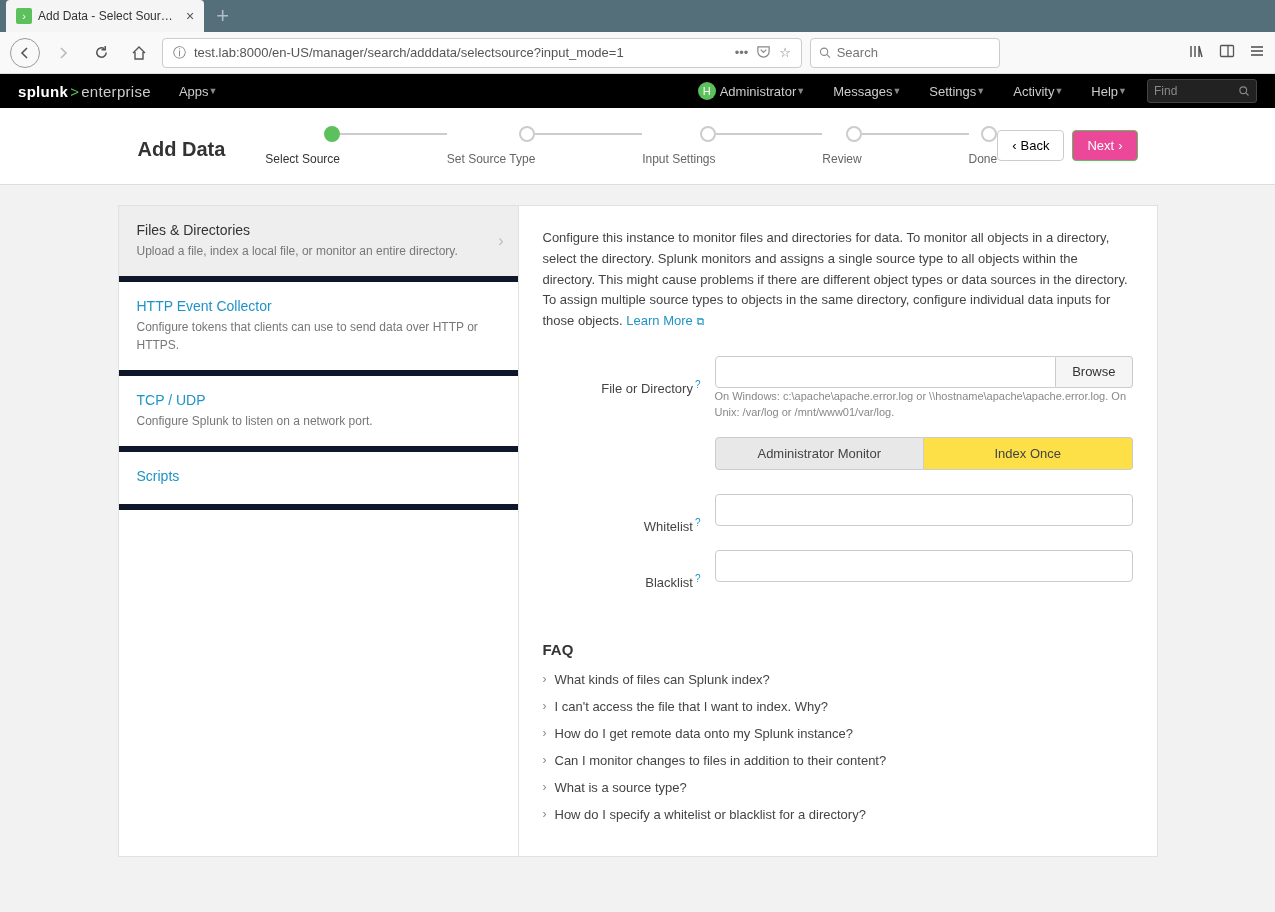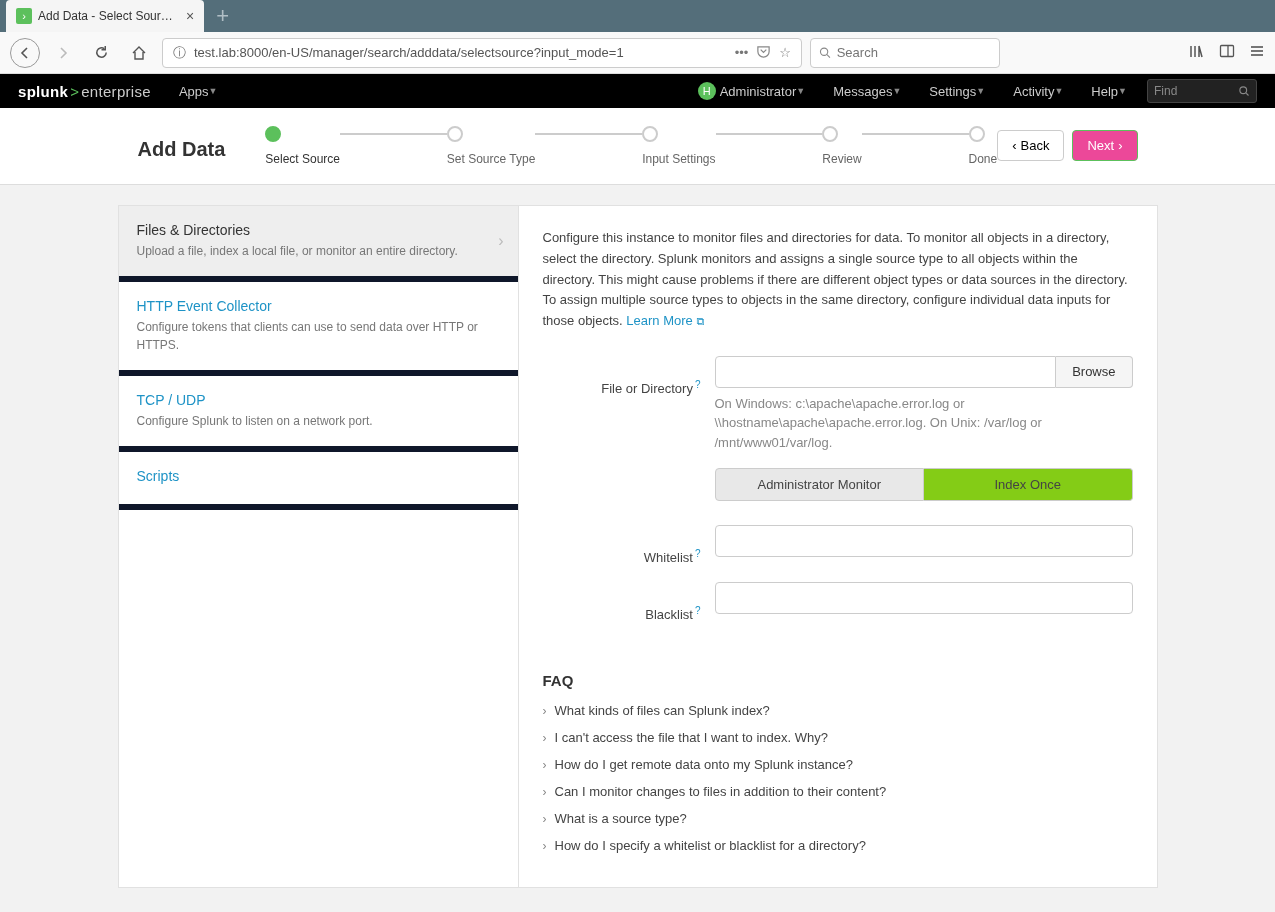--- a/index.html
+++ b/index.html
@@ -35,21 +35,21 @@
   .splunk-header .spacer { flex: 1; }
   .splunk-header .menu .caret { font-size: 9px; color: #888; }
   .user-badge { width: 18px; height: 18px; background: #5cc05c; border-radius: 50%; color: #fff; display: flex; align-items: center; justify-content: center; font-size: 11px; margin-right: 4px; }
   .find-box { background: #222; border: 1px solid #444; border-radius: 3px; width: 110px; height: 24px; display: flex; align-items: center; justify-content: space-between; padding: 0 6px; color: #888; font-size: 12px; margin-left: 20px; }
   
   
   .wizard-header { background: #fff; border-bottom: 1px solid #ddd; padding: 18px 0; }
   .wizard-inner { max-width: 1040px; margin: 0 auto; display: flex; align-items: flex-start; padding: 0 20px; }
   .wizard-title { font-size: 20px; font-weight: 600; color: #333; margin-right: 40px; margin-top: 12px; }
   .steps { display: flex; align-items: flex-start; flex: 1; position: relative; }
-  .step { display: flex; flex-direction: column; align-items: flex-start; position: relative; }
+  .step { display: flex; flex-direction: column; align-items: flex-end; position: relative; }
   .step-dot { width: 16px; height: 16px; border-radius: 50%; background: #fff; border: 2px solid #ccc; z-index: 2; }
   .step-dot.active { background: #5cc05c; border-color: #5cc05c; }
   .step-label { font-size: 12px; color: #666; margin-top: 10px; white-space: nowrap; }
   .step-label.active { color: #333; font-weight: 500; }
   .step-line { height: 2px; background: #ccc; flex: 1; margin-top: 7px; min-width: 60px; }
   .wizard-buttons { display: flex; gap: 8px; margin-top: 4px; }
   .btn { border-radius: 4px; padding: 7px 14px; font-size: 13px; cursor: pointer; border: 1px solid #ccc; background: #fff; display: flex; align-items: center; gap: 4px; }
   .btn.next { background: #ec4899; border-color: #5cc05c; color: #fff; }
   
   
@@ -67,24 +67,24 @@
   .learn-more { color: #1e93c6; text-decoration: none; }
   .ext-icon { font-size: 11px; }
   
   .form-row { display: flex; margin-bottom: 16px; align-items: flex-start; }
   .form-label { width: 172px; text-align: right; padding-right: 14px; font-size: 13px; color: #444; padding-top: 7px; position: relative; margin-top: 16px; }
   .help-q { color: #1e93c6; font-size: 10px; vertical-align: super; margin-left: 2px; cursor: pointer; }
   .form-control { flex: 1; }
   .input-group { display: flex; }
   .input-group input { flex: 1; border: 1px solid #ccc; border-radius: 4px 0 0 4px; height: 32px; padding: 0 10px; font-size: 13px; outline: none; }
   .input-group .browse-btn { border: 1px solid #ccc; border-left: none; background: #f5f5f5; border-radius: 0 4px 4px 0; padding: 0 16px; height: 32px; font-size: 13px; cursor: pointer; color: #333; }
-  .hint { font-size: 13px; color: #888; margin-top: 6px; line-height: 1.5; }
+  .hint { font-size: 11px; color: #888; margin-top: 0; line-height: 1.5; }
   
   .toggle-group { display: flex; width: 100%; }
-  .toggle-btn { flex: 1; border: 1px solid #ccc; text-align: center; padding: 8px 0; font-size: 13px; cursor: pointer; background: #84cc16; color: #444; }
+  .toggle-btn { flex: 1; border: 1px solid #ccc; text-align: center; padding: 8px 0; font-size: 13px; cursor: pointer; background: #fde047; color: #444; }
   .toggle-btn:first-child { border-radius: 4px 0 0 4px; }
   .toggle-btn:last-child { border-radius: 0 4px 4px 0; border-left: none; }
   .toggle-btn.active { background: #e8e8e8; }
   
   .simple-input { width: 100%; border: 1px solid #ccc; border-radius: 4px; height: 32px; padding: 0 10px; font-size: 13px; outline: none; }
   
   .faq-section { margin-top: 50px; }
   .faq-title { font-size: 15px; font-weight: 700; margin-bottom: 14px; color: #333; }
   .faq-item { display: flex; align-items: center; font-size: 13px; color: #444; margin-bottom: 12px; cursor: pointer; }
   .faq-chev { color: #888; margin-right: 8px; font-size: 12px; }

